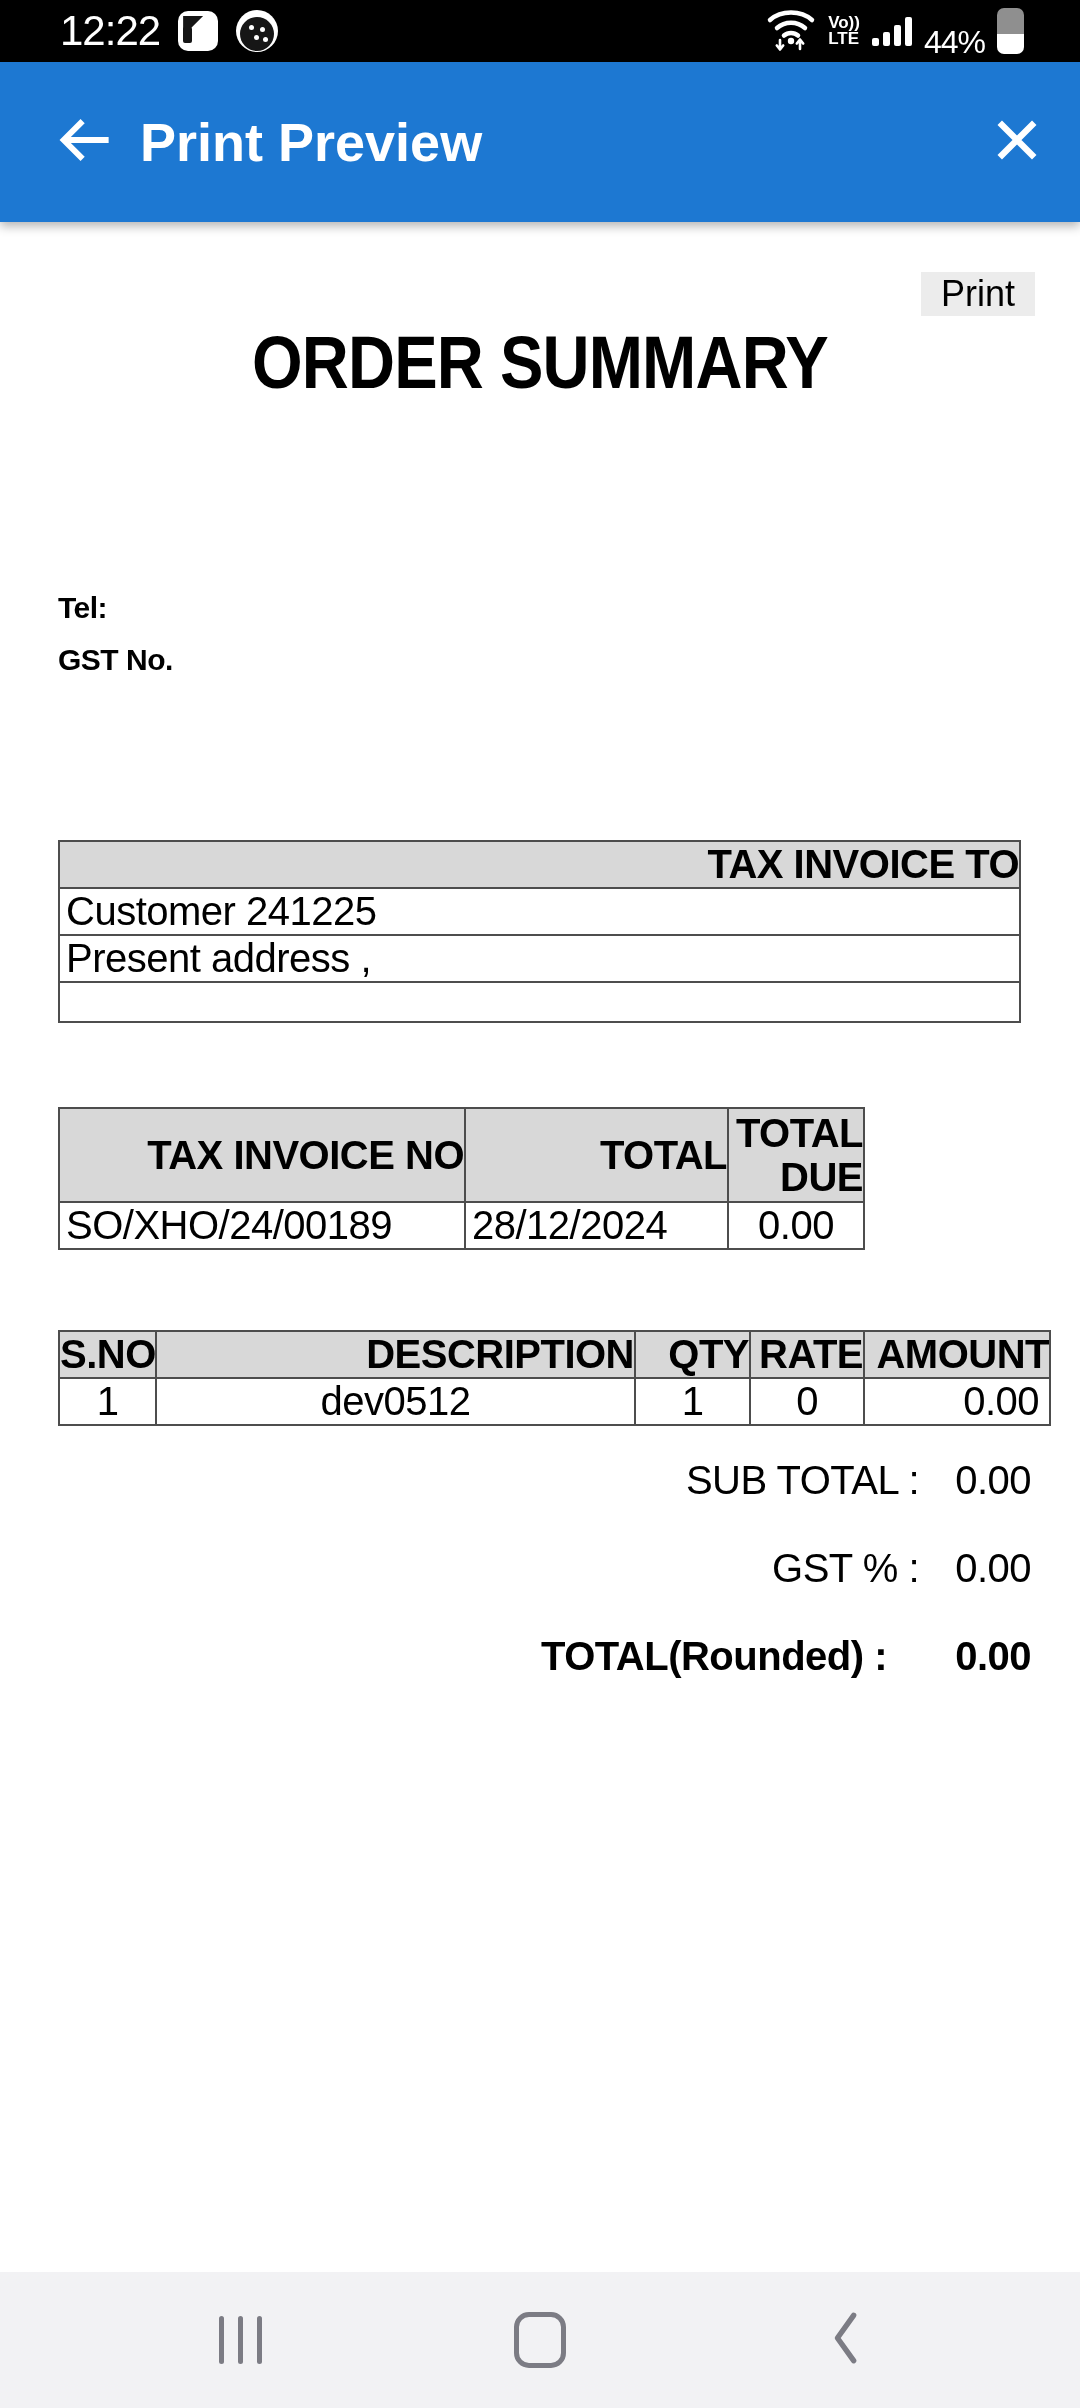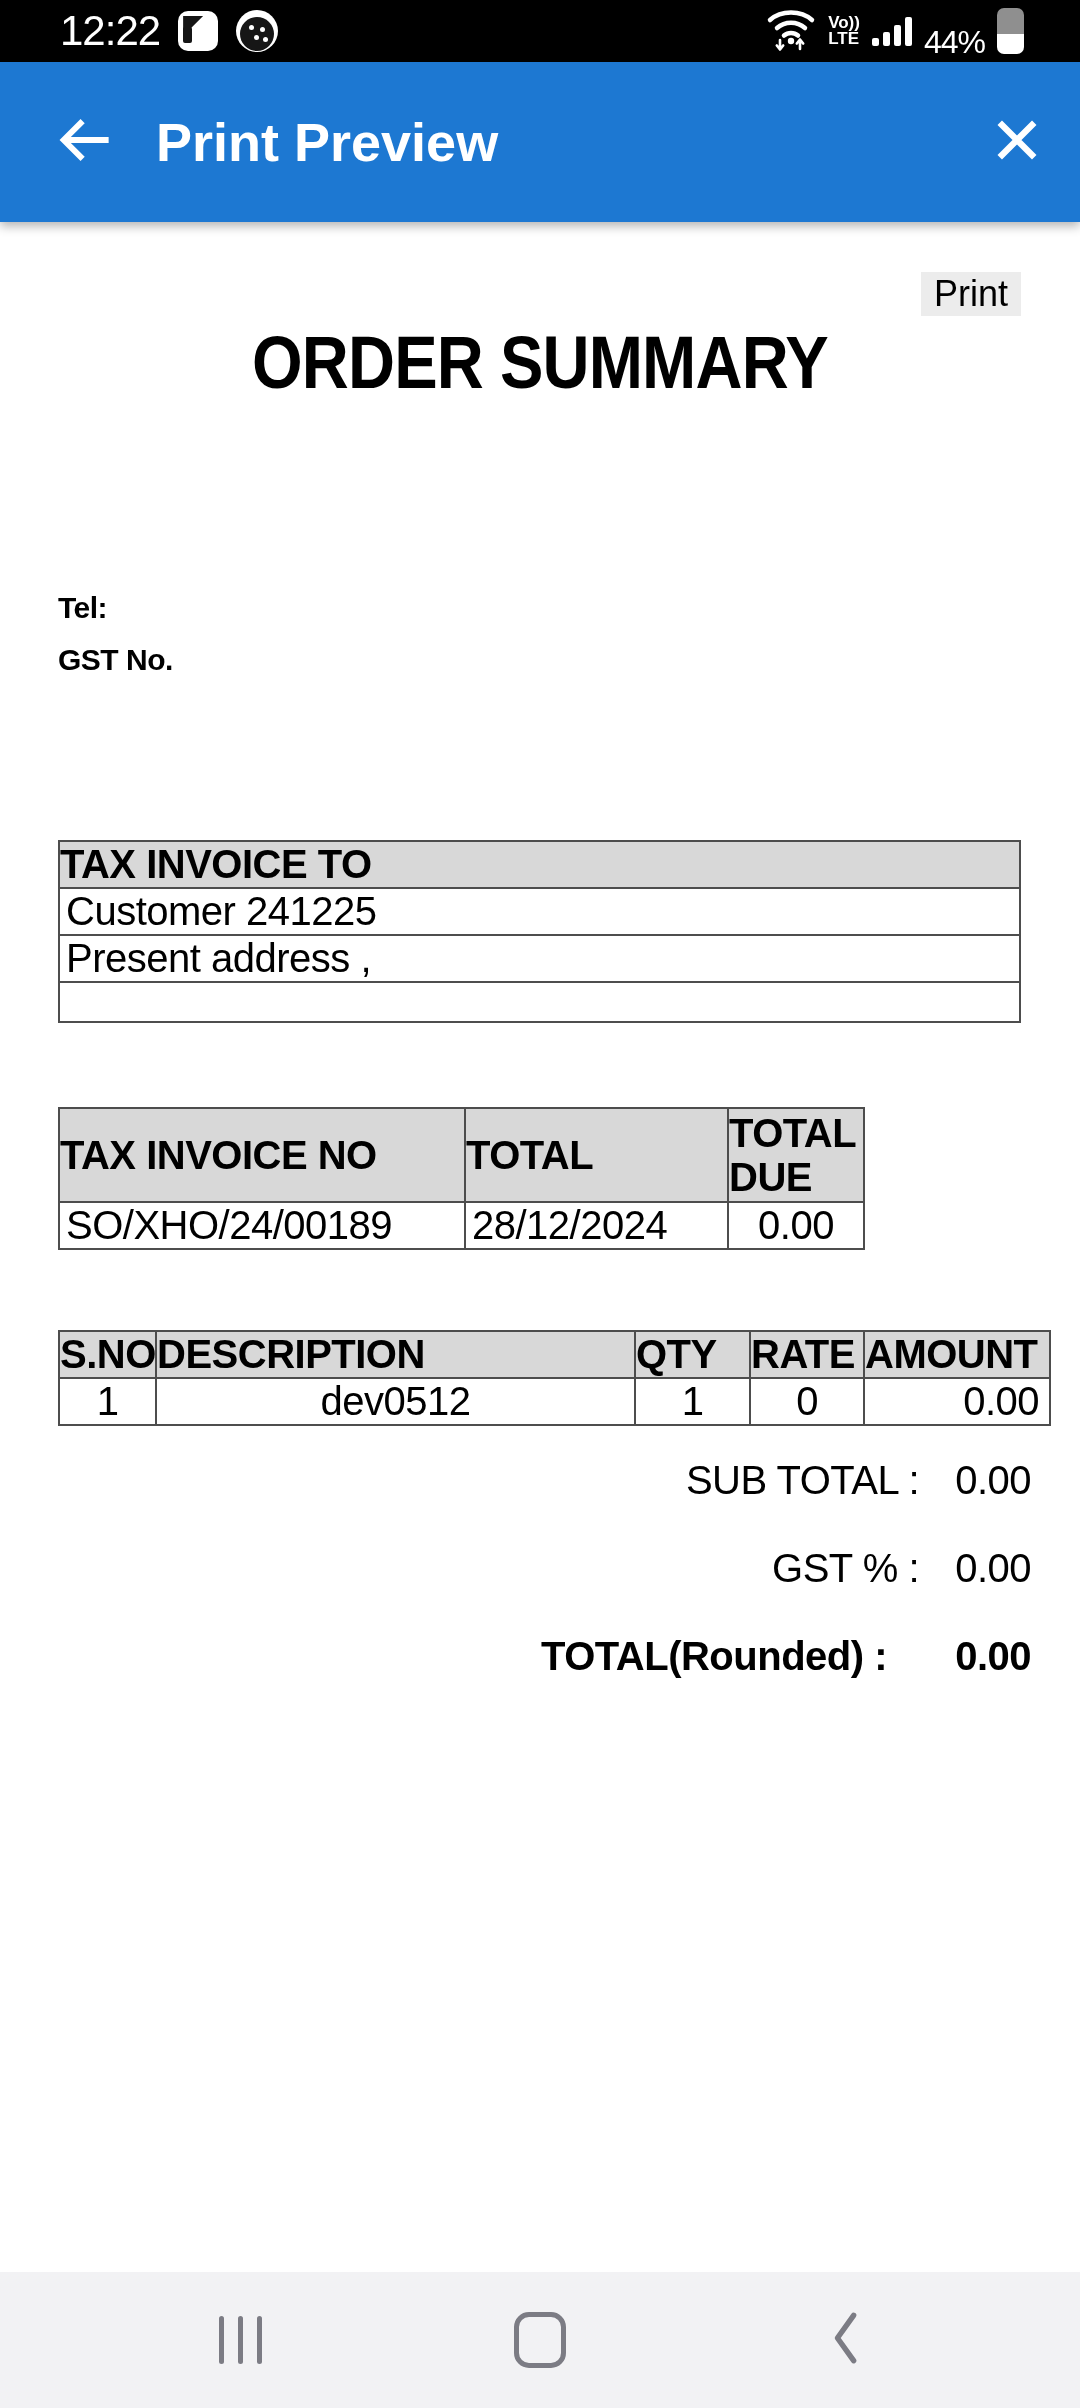--- a/index.html
+++ b/index.html
@@ -28,35 +28,35 @@
   .bars .b1{height:8px;}.bars .b2{height:14px;}.bars .b3{height:21px;}.bars .b4{height:29px;}
   .pct{font-size:32px;letter-spacing:-1px;margin-top:22px;}
   .battery{width:27px;height:46px;border-radius:7px;overflow:hidden;display:flex;flex-direction:column;}
   .bat-empty{flex:0 0 56%;background:#8f8f8f;}
   .bat-fill{flex:1;background:#fff;}
 
   
   .app-bar{position:absolute;top:62px;left:0;width:100%;height:160px;background:#1d78d2;
            display:flex;align-items:center;box-shadow:0 4px 10px rgba(0,0,0,.30);z-index:4;}
   .back-btn{margin-left:52px;width:66px;height:66px;display:flex;align-items:center;justify-content:center;cursor:pointer;}
-  .app-title{margin-left:38px;color:#fff;font-size:54px;font-weight:700;letter-spacing:0;}
+  .app-title{margin-left:22px;color:#fff;font-size:54px;font-weight:700;letter-spacing:0;}
   .close-btn{margin-left:auto;margin-right:30px;width:66px;height:66px;display:flex;align-items:center;justify-content:center;cursor:pointer;}
 
   
   .doc{position:absolute;top:222px;left:0;width:100%;height:2050px;background:#fff;color:#000;
        letter-spacing:-0.5px;}
-  .print-btn{position:absolute;left:921px;top:50px;width:100px;height:44px;background:#ececec;
+  .print-btn{position:absolute;left:921px;top:50px;width:114px;height:44px;background:#ececec;
              font-size:36px;display:flex;align-items:center;justify-content:center;cursor:pointer;letter-spacing:0;}
   .doc-title{position:absolute;top:98px;left:0;width:100%;text-align:center;font-size:74px;
              font-weight:700;transform:scaleX(.88);letter-spacing:-1px;white-space:nowrap;}
   .contact{position:absolute;left:58px;top:360px;font-size:30px;font-weight:700;line-height:52px;}
 
   table{border-collapse:collapse;table-layout:fixed;}
   th,td{border:2px solid #4d4d4d;overflow:hidden;white-space:nowrap;}
-  th{background:#d8d8d8;font-weight:700;text-align:left;padding:0;}
+  th{background:#d8d8d8;font-weight:700;text-align:right;padding:0;}
   td{padding:0 6px;}
 
   .t1{position:absolute;left:58px;top:618px;width:963px;font-size:40px;}
   .t1 th{height:40px;font-size:40px;}
   .t1 td{height:38px;text-align:left;}
 
   .t2{position:absolute;left:58px;top:885px;width:805px;font-size:40px;}
   .t2 th{height:92px;font-size:40px;line-height:44px;vertical-align:middle;}
   .t2 th.wrap{white-space:normal;}
   .t2 td{height:45px;text-align:left;}

